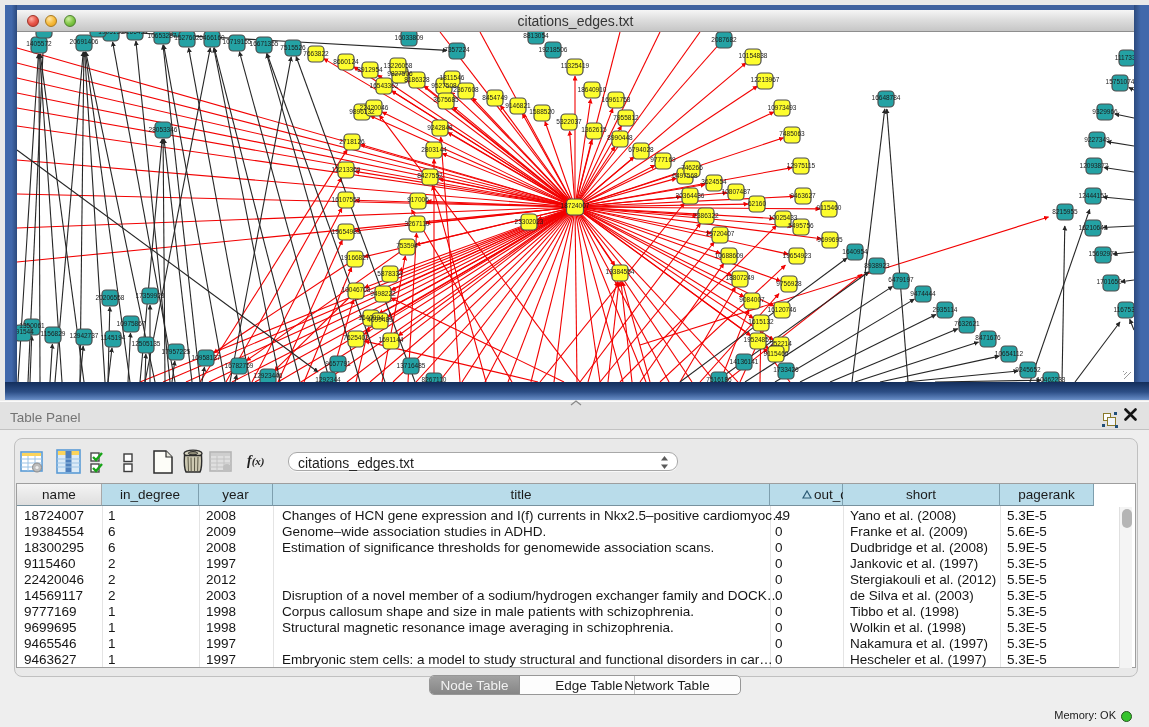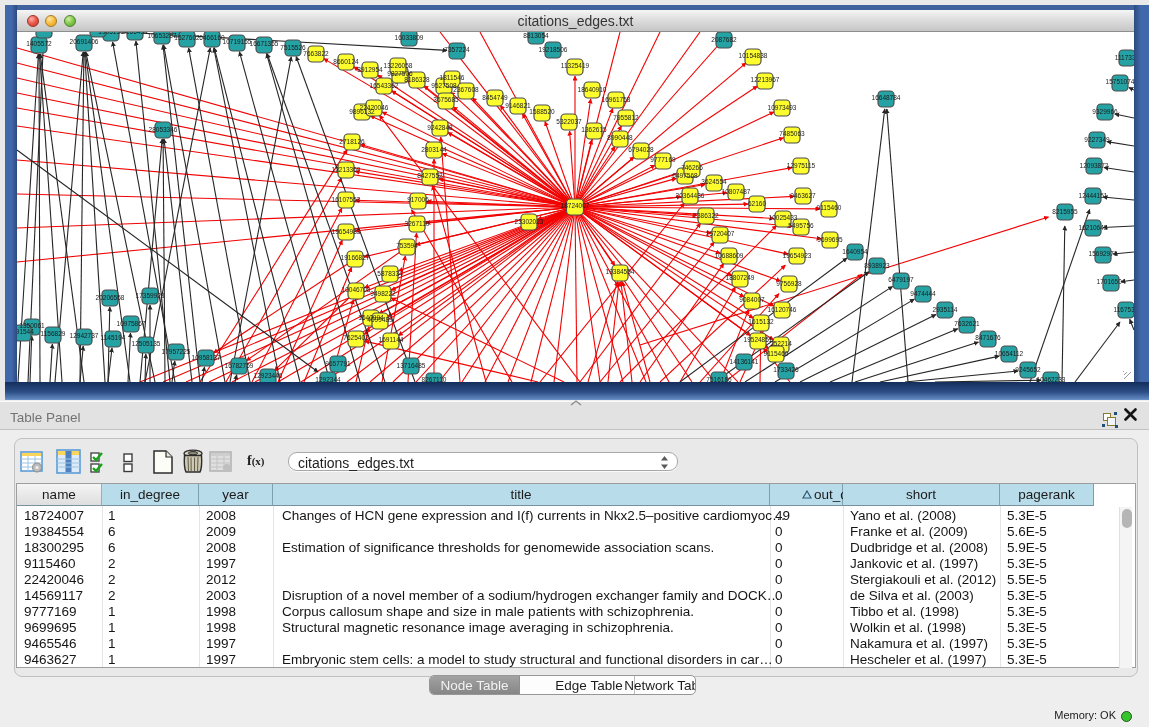--- a/index.html
+++ b/index.html
@@ -34,21 +34,21 @@
   border:1px solid #9e9e9e;}
 .hcell{position:absolute;top:0;height:22px;background:#b9dcea;border-right:1px solid #7e9fae;
   border-bottom:1px solid #77919e;font-size:13.5px;color:#1b1b1b;text-align:center;line-height:22px;}
 .trow{position:absolute;left:0;width:1120px;height:16px;font-size:13.5px;color:#151515;}
 .trow span{position:absolute;top:0;line-height:16px;white-space:nowrap;}
 .vline{position:absolute;top:22px;bottom:0;width:1px;background:#e4e4e4;}
 #sbtrack{position:absolute;left:1102px;top:23px;width:13px;height:161px;background:#f4f4f4;
   border-left:1px solid #e0e0e0;}
 #sbthumb{position:absolute;left:1.5px;top:2px;width:10px;height:19px;background:#b5b5b5;border-radius:5px;}
 
-#tabs{position:absolute;left:429px;top:275px;width:267px;height:20px;border:1px solid #979797;
+#tabs{position:absolute;left:429px;top:275px;width:312px;height:20px;border:1px solid #979797;
   border-radius:5px;background:#fdfdfd;overflow:hidden;padding-left:45px;}
 .tab{position:absolute;top:0;height:20px;font-size:13.5px;line-height:19px;text-align:center;color:#1d1d1d;}
 #tab1{left:0;width:90px;background:linear-gradient(#a2a2a2,#838383);color:#f2f2f2;border-right:1px solid #8d8d8d;}
 #tab2{left:90px;width:91px;border-right:1px solid #bdbdbd;margin-left:24px;}
 #tab3{left:181px;width:112px;}
 #memory{position:absolute;left:960px;top:309px;width:156px;text-align:right;font-size:11px;color:#1b1b1b;}
 #memdot{position:absolute;left:1121px;top:311px;width:11px;height:11px;border-radius:50%;
   background:#35c42c;border:1.5px solid #27541f;}
 </style></head>
 <body>
@@ -645,21 +645,21 @@
     <rect x="2" y="3" width="19" height="3" fill="#b9b9b9"></rect>
     <g stroke="#a5a5a5" stroke-width="1">
         <line x1="1" y1="9" x2="22" y2="9"></line>
         <line x1="1" y1="13" x2="22" y2="13"></line>
         <line x1="1" y1="17" x2="22" y2="17"></line>
         <line x1="8" y1="6" x2="8" y2="21"></line>
         <line x1="15" y1="6" x2="15" y2="21"></line>
       </g>
     <circle cx="18" cy="18" r="4" fill="#9e9e9e"></circle>
   </svg>
-  <div class="abs" style="left:247px;top:53px;font-size:14px;color:#1e1e1e;font-family:'Liberation Serif',serif;font-weight:bold">f<span style="font-size:11px">(x)</span></div>
+  <div class="abs" style="left:247px;top:53px;font-size:14px;color:#1e1e1e;font-family:'Liberation Serif',serif;font-style:italic;font-weight:bold">f<span style="font-size:11px">(x)</span></div>
   <div id="dropdown">
       <span>citations_edges.txt</span>
     <svg style="position:absolute;right:8px;top:3px" width="9" height="13" viewBox="0 0 9 13">
       <path d="M4.5,0 L8,4.5 L1,4.5 z" fill="#5a5a5a"></path>
       <path d="M4.5,13 L8,8.5 L1,8.5 z" fill="#5a5a5a"></path>
     </svg>
   </div>
   <div id="ttable">
     <div class="hcell" style="left:0;width:85px;background:linear-gradient(#f4f4f4,#dedede);border-right:1px solid #a8a8a8">name</div>
     <div class="hcell" style="left:85px;width:97px">in_degree</div>
@@ -685,20 +685,21 @@
         <span style="left:189px">2008</span>
         <span style="left:265px">Changes of HCN gene expression and I(f) currents in Nkx2.5–positive cardiomyoc…</span>
         <span style="left:758px">49</span>
         <span style="left:833px">Yano et al. (2008)</span>
         <span style="left:990px">5.3E-5</span>
       </div>
 <div class="trow" style="top:40px">
         <span style="left:7px">19384554</span>
         <span style="left:91px">6</span>
         <span style="left:189px">2009</span>
+        <span style="left:265px">Genome–wide association studies in ADHD.</span>
         <span style="left:758px">0</span>
         <span style="left:833px">Franke et al. (2009)</span>
         <span style="left:990px">5.6E-5</span>
       </div>
 <div class="trow" style="top:56px">
         <span style="left:7px">18300295</span>
         <span style="left:91px">6</span>
         <span style="left:189px">2008</span>
         <span style="left:265px">Estimation of significance thresholds for genomewide association scans.</span>
         <span style="left:758px">0</span>

